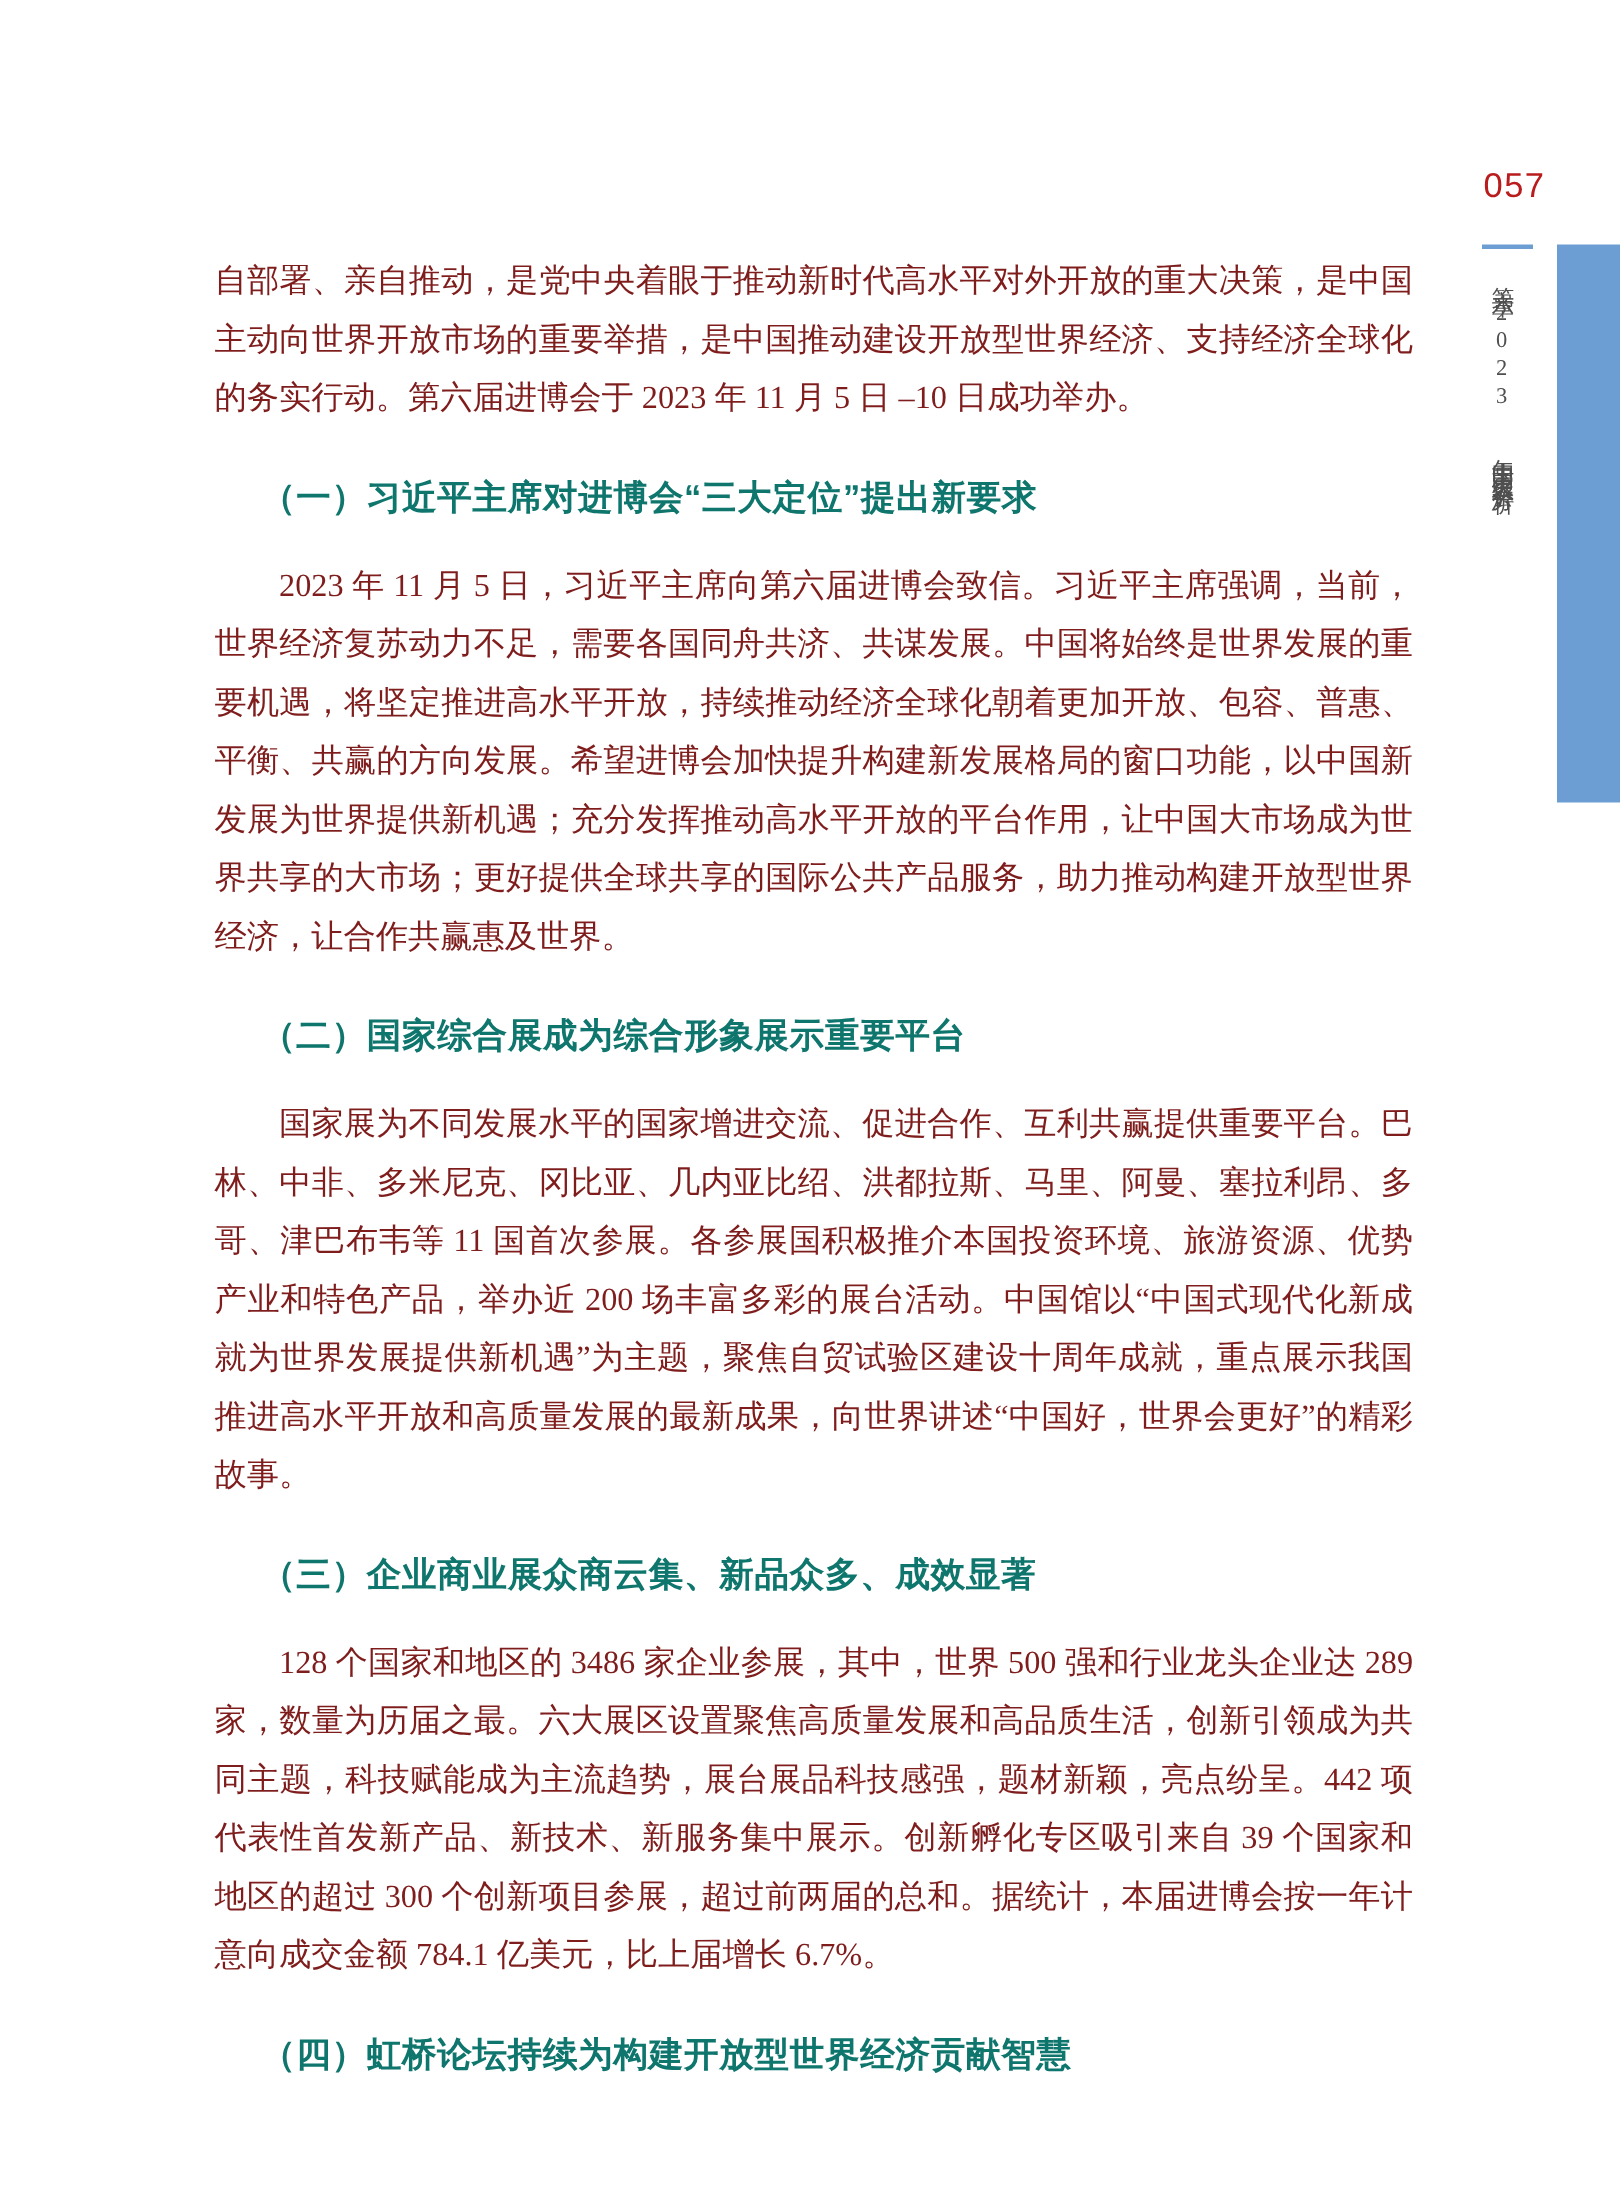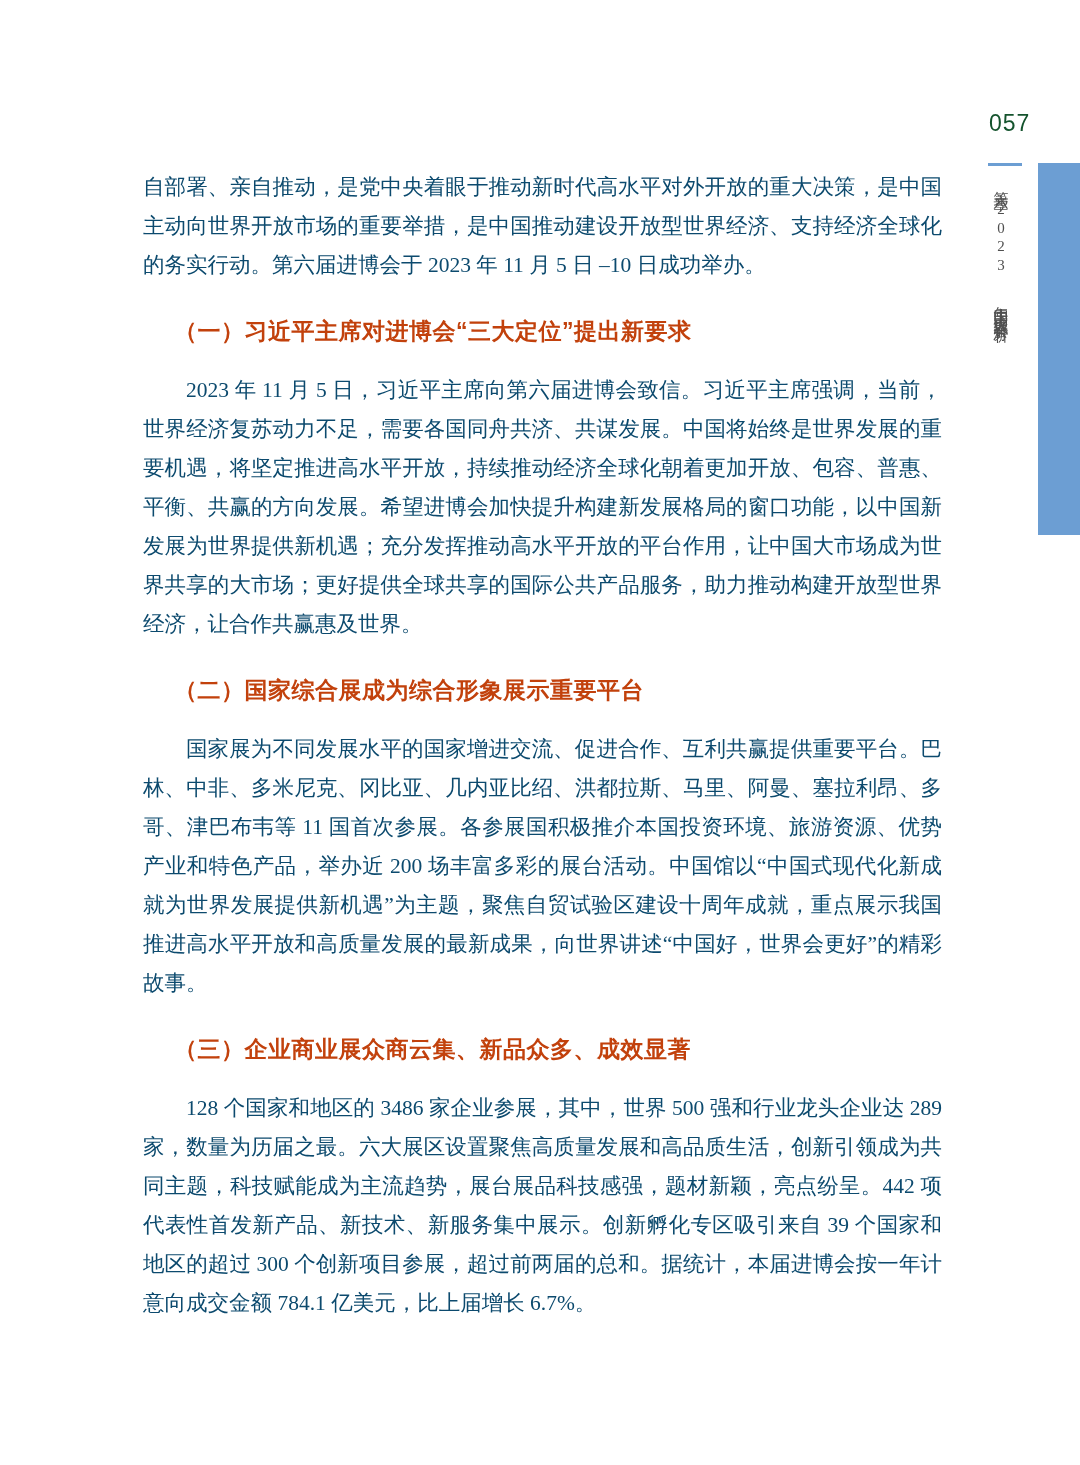--- a/index.html
+++ b/index.html
@@ -20,47 +20,47 @@
     position: absolute;
     left: 143px;
     top: 168px;
     width: 799px;
   }
   .body-para {
     margin: 0;
     font-size: 21.5px;
     line-height: 39px;
     text-align: justify;
-    color: #0c4a6e;
+    color: #7f1d1d;
     font-family: "Liberation Serif", "DejaVu Serif", serif;
   }
   .body-para.indent {
     text-indent: 2em;
     margin-top: 13px;
   }
   .section-heading {
     margin: 31px 0 25px 0;
     font-family: "Liberation Sans", "DejaVu Sans", sans-serif;
     font-weight: bold;
     font-size: 23px;
     line-height: 30px;
-    color: #c2410c;
+    color: #0f766e;
     text-indent: 31px;
     letter-spacing: 0.5px;
   }
 
   
   .page-number {
     position: absolute;
     left: 989px;
     top: 110px;
     font-family: "Liberation Sans", "DejaVu Sans", sans-serif;
     font-size: 23px;
     letter-spacing: 1px;
-    color: #14532d;
+    color: #b91c1c;
   }
   .accent-rule {
     position: absolute;
     left: 988px;
     top: 163px;
     width: 34px;
     height: 3px;
   }
   .accent-bar {
     position: absolute;
@@ -104,14 +104,15 @@
 
   <h2 class="section-heading">（一）习近平主席对进博会“三大定位”提出新要求</h2>
   <p class="body-para indent">2023 年 11 月 5 日，习近平主席向第六届进博会致信。习近平主席强调，当前，世界经济复苏动力不足，需要各国同舟共济、共谋发展。中国将始终是世界发展的重要机遇，将坚定推进高水平开放，持续推动经济全球化朝着更加开放、包容、普惠、平衡、共赢的方向发展。希望进博会加快提升构建新发展格局的窗口功能，以中国新发展为世界提供新机遇；充分发挥推动高水平开放的平台作用，让中国大市场成为世界共享的大市场；更好提供全球共享的国际公共产品服务，助力推动构建开放型世界经济，让合作共赢惠及世界。</p>
 
   <h2 class="section-heading">（二）国家综合展成为综合形象展示重要平台</h2>
   <p class="body-para indent">国家展为不同发展水平的国家增进交流、促进合作、互利共赢提供重要平台。巴林、中非、多米尼克、冈比亚、几内亚比绍、洪都拉斯、马里、阿曼、塞拉利昂、多哥、津巴布韦等 11 国首次参展。各参展国积极推介本国投资环境、旅游资源、优势产业和特色产品，举办近 200 场丰富多彩的展台活动。中国馆以“中国式现代化新成就为世界发展提供新机遇”为主题，聚焦自贸试验区建设十周年成就，重点展示我国推进高水平开放和高质量发展的最新成果，向世界讲述“中国好，世界会更好”的精彩故事。</p>
 
   <h2 class="section-heading">（三）企业商业展众商云集、新品众多、成效显著</h2>
   <p class="body-para indent">128 个国家和地区的 3486 家企业参展，其中，世界 500 强和行业龙头企业达 289 家，数量为历届之最。六大展区设置聚焦高质量发展和高品质生活，创新引领成为共同主题，科技赋能成为主流趋势，展台展品科技感强，题材新颖，亮点纷呈。442 项代表性首发新产品、新技术、新服务集中展示。创新孵化专区吸引来自 39 个国家和地区的超过 300 个创新项目参展，超过前两届的总和。据统计，本届进博会按一年计意向成交金额 784.1 亿美元，比上届增长 6.7%。</p>
 
+  <h2 class="section-heading">（四）虹桥论坛持续为构建开放型世界经济贡献智慧</h2>
 
 </div>
 
 </body></html>

